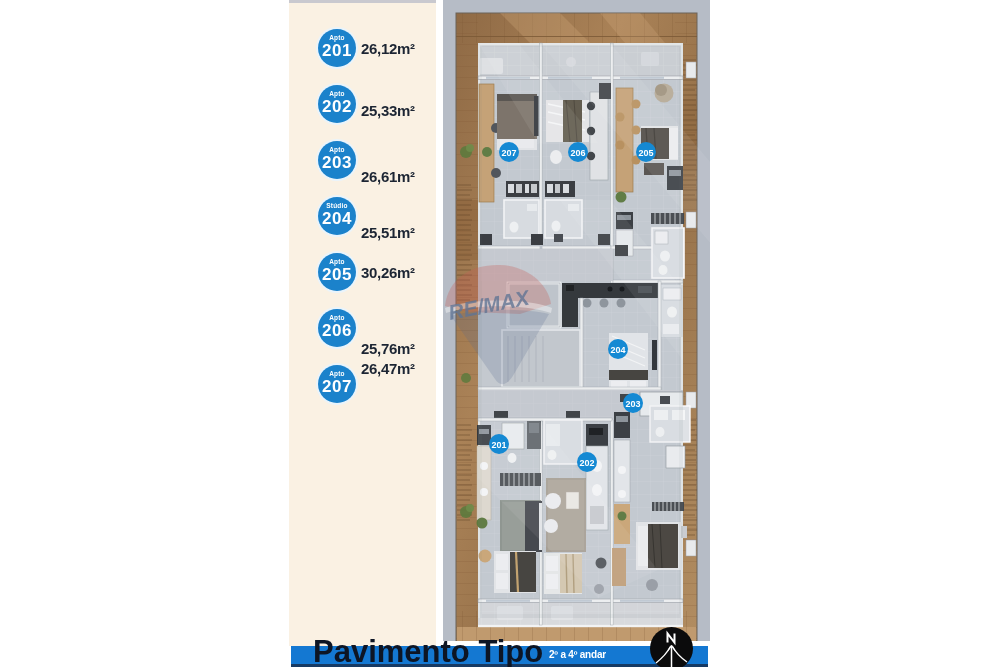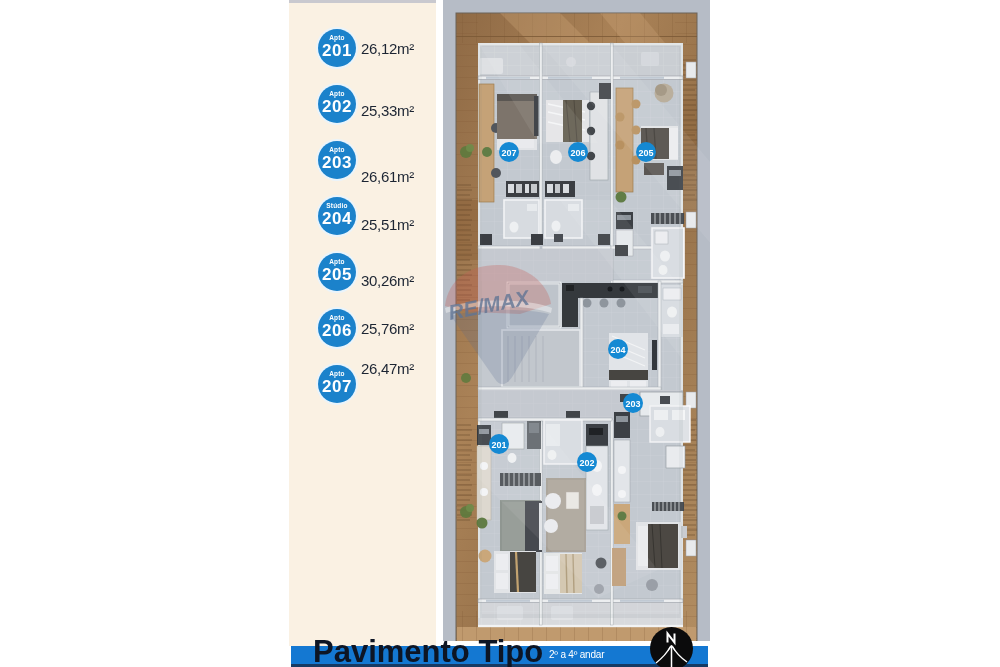--- a/index.html
+++ b/index.html
@@ -2,25 +2,25 @@
 <html><head>
 <meta charset="utf-8">
 <style>
 html,body{margin:0;padding:0}
 body{width:1000px;height:667px;background:#ffffff;font-family:"Liberation Sans",sans-serif;position:relative;overflow:hidden}
 .cream{position:absolute;left:289px;top:0;width:147px;height:646px;background:#faf1e3}
 .topgray{position:absolute;left:289px;top:0;width:147px;height:3px;background:#c9c9cf}
 .badge{position:absolute;width:38px;height:38px;border-radius:50%;background:#1b82cb;box-shadow:0 0 0 2px #eaf4fb;color:#fff;text-align:center}
 .badge .apto{font-size:6.5px;font-weight:bold;margin-top:5px;letter-spacing:.2px}
 .badge .num{font-size:17px;font-weight:bold;margin-top:0px;letter-spacing:0.5px}
-.area{position:absolute;left:361px;font-size:15px;font-weight:normal;color:#1c2533;letter-spacing:-0.3px}
+.area{position:absolute;left:361px;font-size:15px;font-weight:bold;color:#1c2533;letter-spacing:-0.3px}
 .footbar{position:absolute;left:291px;top:646px;width:417px;height:18px;background:#1478d2}
 .footdark{position:absolute;left:291px;top:664px;width:417px;height:3px;background:#173a63}
 .pavtext{position:absolute;left:313px;top:634px;font-size:31px;font-weight:bold;color:#0d1524;letter-spacing:0px}
-.andar{position:absolute;left:549px;top:649px;font-size:10px;font-weight:normal;color:#fff;letter-spacing:-0.2px}
+.andar{position:absolute;left:549px;top:649px;font-size:10px;font-weight:bold;color:#fff;letter-spacing:-0.2px}
 </style>
 </head>
 <body>
 
 <div class="cream"></div>
 <div class="topgray"></div>
 
 <div class="badge" style="left:318px;top:29px">
     <div class="apto">Apto</div>
     <div class="num">201</div>
@@ -40,35 +40,35 @@
     <div class="num">203</div>
   </div>
 
 <div class="area" style="top:168px">26,61m²</div>
 
 <div class="badge" style="left:318px;top:197px">
     <div class="apto">Stúdio</div>
     <div class="num">204</div>
   </div>
 
-<div class="area" style="top:216px">25,51m²</div>
+<div class="area" style="top:224px">25,51m²</div>
 
 <div class="badge" style="left:318px;top:253px">
     <div class="apto">Apto</div>
     <div class="num">205</div>
   </div>
 
-<div class="area" style="top:272px">30,26m²</div>
+<div class="area" style="top:264px">30,26m²</div>
 
 <div class="badge" style="left:318px;top:309px">
     <div class="apto">Apto</div>
     <div class="num">206</div>
   </div>
 
-<div class="area" style="top:320px">25,76m²</div>
+<div class="area" style="top:340px">25,76m²</div>
 
 <div class="badge" style="left:318px;top:365px">
     <div class="apto">Apto</div>
     <div class="num">207</div>
   </div>
 
 <div class="area" style="top:360px">26,47m²</div>
 
 <svg width="267" height="641" viewBox="443 0 267 641" style="position:absolute;left:443px;top:0" xmlns="http://www.w3.org/2000/svg">
 <defs>

